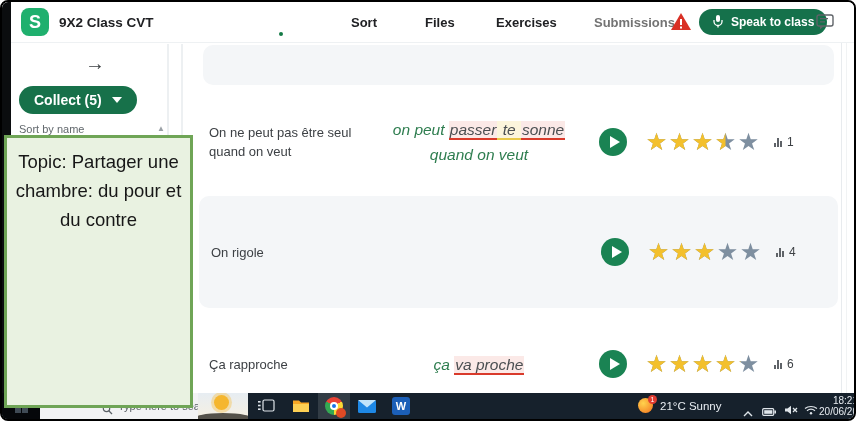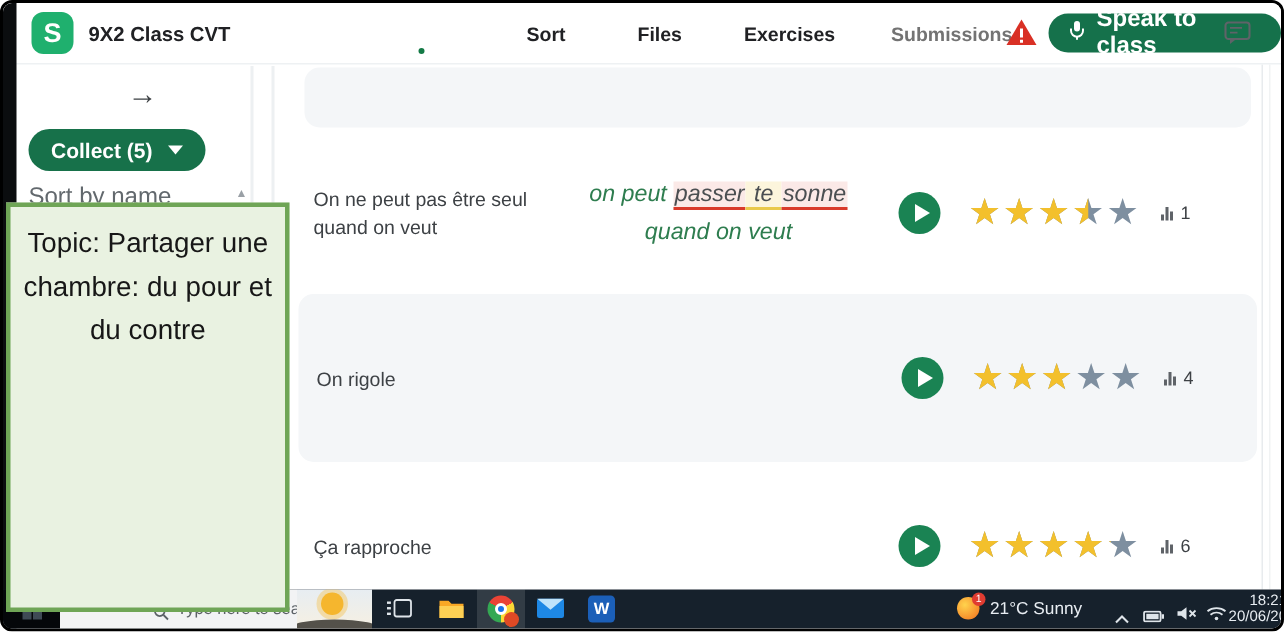--- a/index.html
+++ b/index.html
@@ -9,30 +9,30 @@
   .topbar{position:absolute;left:0;right:0;top:0;height:40px;background:#fff;z-index:10;border-bottom:1px solid #eef1f3;}
   .logo{position:absolute;left:19px;top:6px;width:28px;height:28px;border-radius:8px;background:#1fb06e;
     color:#fff;font-weight:800;font-size:18px;display:flex;align-items:center;justify-content:center;}
   .apptitle{position:absolute;left:57px;top:13px;font-size:13.5px;font-weight:bold;color:#202124;}
   .nav{position:absolute;left:349px;top:13px;font-size:13px;font-weight:bold;color:#202124;}
   .nav span{position:absolute;top:0;white-space:nowrap;cursor:pointer;}
   .nav .n0{left:0;} .nav .n1{left:74px;} .nav .n2{left:145px;} .nav .n3{left:243px;color:#737373;text-align:right;}
   .navdot{position:absolute;left:277px;top:30px;width:4px;height:4px;border-radius:50%;background:#147a46;}
   .warn{position:absolute;left:668px;top:10px;}
   .speak{position:absolute;left:697px;top:7px;height:26px;border-radius:14px;background:#15714b;color:#fff;
-    font-size:16px;font-weight:bold;display:flex;align-items:center;gap:7px;padding:0 13px;cursor:pointer;}
+    font-size:12px;font-weight:bold;display:flex;align-items:center;gap:7px;padding:0 13px;cursor:pointer;}
   .chat{position:absolute;left:814px;top:12px;}
   
   .edge{position:absolute;left:0;top:0;width:9px;height:100%;background:#0b0d0f;z-index:15;}
   .sidebar{position:absolute;left:9px;top:40px;width:186px;bottom:26px;background:#fff;z-index:4;}
   .arrow{position:absolute;left:74px;top:10px;font-size:20px;color:#3c4043;cursor:pointer;}
   .collect{position:absolute;left:8px;top:44px;height:28px;border-radius:15px;background:#17714a;color:#fff;
     font-weight:bold;font-size:14px;display:flex;align-items:center;gap:10px;padding:0 15px;cursor:pointer;}
   .caret{width:0;height:0;border-left:5px solid transparent;border-right:5px solid transparent;border-top:6px solid #fff;}
-  .sortrow{position:absolute;left:8px;top:81px;font-size:16px;color:#62686d;}
+  .sortrow{position:absolute;left:8px;top:81px;font-size:11px;color:#62686d;}
   .sortcaret{position:absolute;right:32px;top:82px;font-size:8px;color:#9aa0a6;}
   .hl{position:absolute;top:2px;height:92px;width:2px;background:#edf0f2;}
   .hl1{left:156px;} .hl2{left:170px;}
   
   .note{position:absolute;left:2px;top:133px;width:189px;height:273px;box-sizing:border-box;z-index:40;
     background:#e9f2e1;border:3px solid #6fa556;padding:9px 3px;text-align:center;
     font-size:18.5px;line-height:29px;color:#171717;}
   .note p{margin:0 0 17px 0;} .note p:last-child{margin:0;}
   
   .content{position:absolute;left:195px;right:0;top:40px;bottom:26px;background:#fff;}
@@ -186,20 +186,23 @@
             <b></b>
             <b></b>
             <b></b>
           </span>
         <span>4</span>
       </div>
     </div>
 
     <div class="row row3">
       <div class="prompt">Ça rapproche</div>
+      <div class="attempt">
+          <div><span class="seg-ok">ça </span><span class="seg-error">va proche</span></div>
+        </div>
       <div class="play">
           <i></i>
         </div>
       <div class="stars">
           <span class="star">★<span class="starfill" style="clip-path: inset(0px 0% 0px 0px);">★</span></span>
           <span class="star">★<span class="starfill" style="clip-path: inset(0px 0% 0px 0px);">★</span></span>
           <span class="star">★<span class="starfill" style="clip-path: inset(0px 0% 0px 0px);">★</span></span>
           <span class="star">★<span class="starfill" style="clip-path: inset(0px 0% 0px 0px);">★</span></span>
           <span class="star">★<span class="starfill" style="clip-path: inset(0px 85% 0px 0px);">★</span></span>
         </div>

